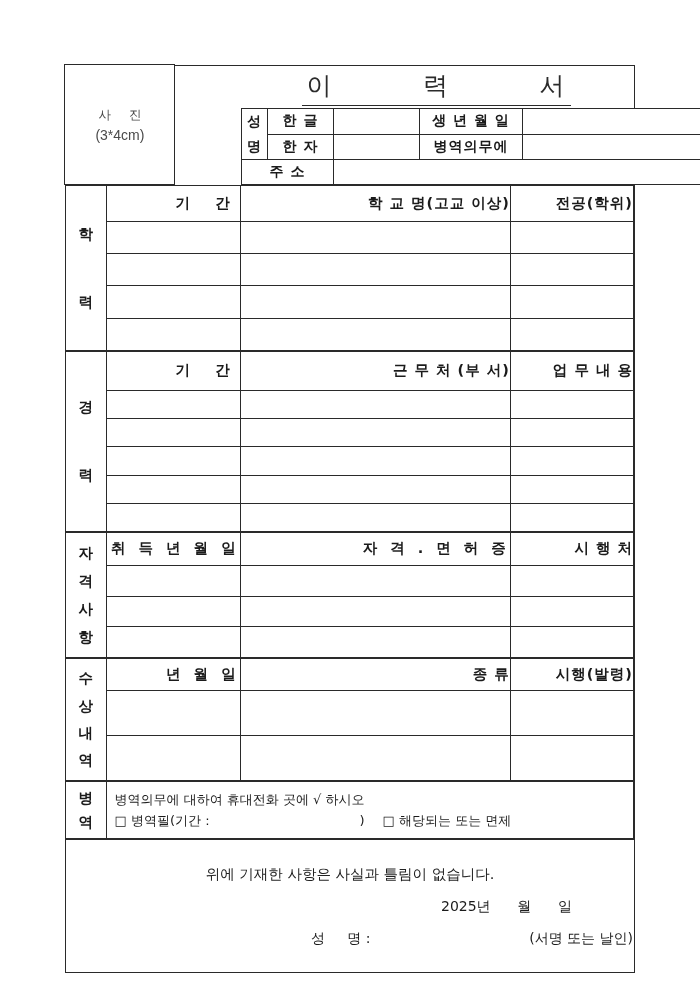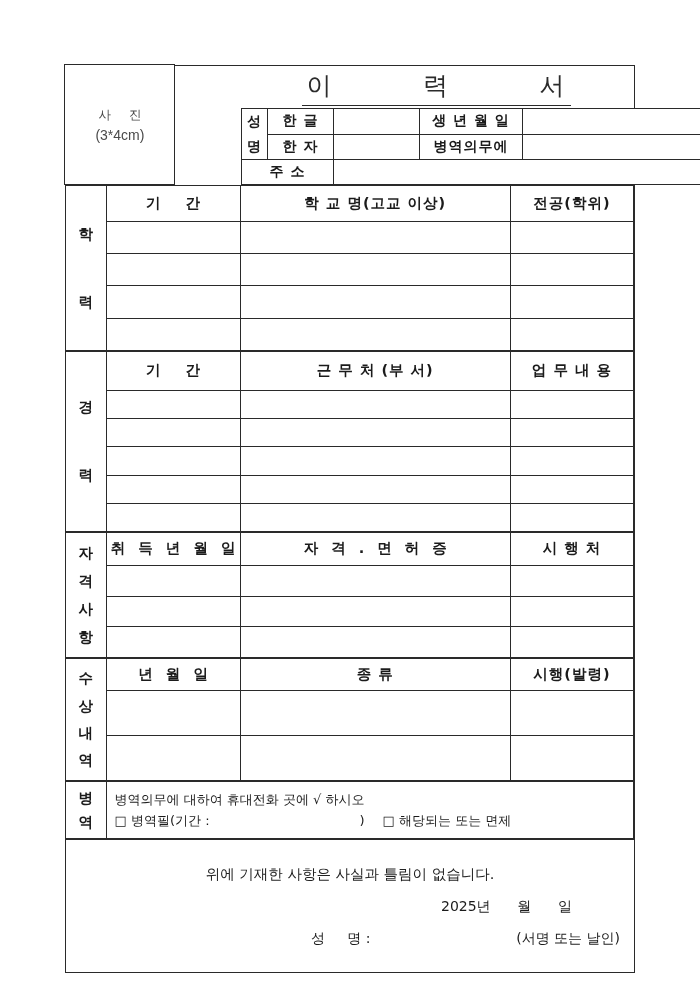--- a/index.html
+++ b/index.html
@@ -137,21 +137,21 @@
     align-items: center;
     justify-content: space-around;
     height: 100%;
     font-size: 14.5px;
     font-weight: bold;
     line-height: 1.15;
   }
   .sidestack span { display: block; }
 
   .hdr {
-    text-align: center;
+    text-align: right;
     font-size: 14.5px;
     font-weight: bold;
     height: 29px;
   }
   .hdr .sp1 { letter-spacing: 10px; text-indent: 10px; display: inline-block; }
   .hdr .sp2 { letter-spacing: 4px;  text-indent: 4px;  display: inline-block; }
   .hdr .sp0 { letter-spacing: 1px; display: inline-block; }
 
   .lbl {
     text-align: center;
@@ -211,21 +211,21 @@
     top: 90px;
     font-size: 14px;
   }
   .sign-name {
     position: absolute;
     left: 245px;
     white-space: pre;
   }
   .sign-note {
     position: absolute;
-    right: 14px;
+    right: 1px;
     white-space: pre;
   }
 </style>
 </head>
 <body>
 
 <div id="page">
   <div id="form">
 
     <div class="topband">

